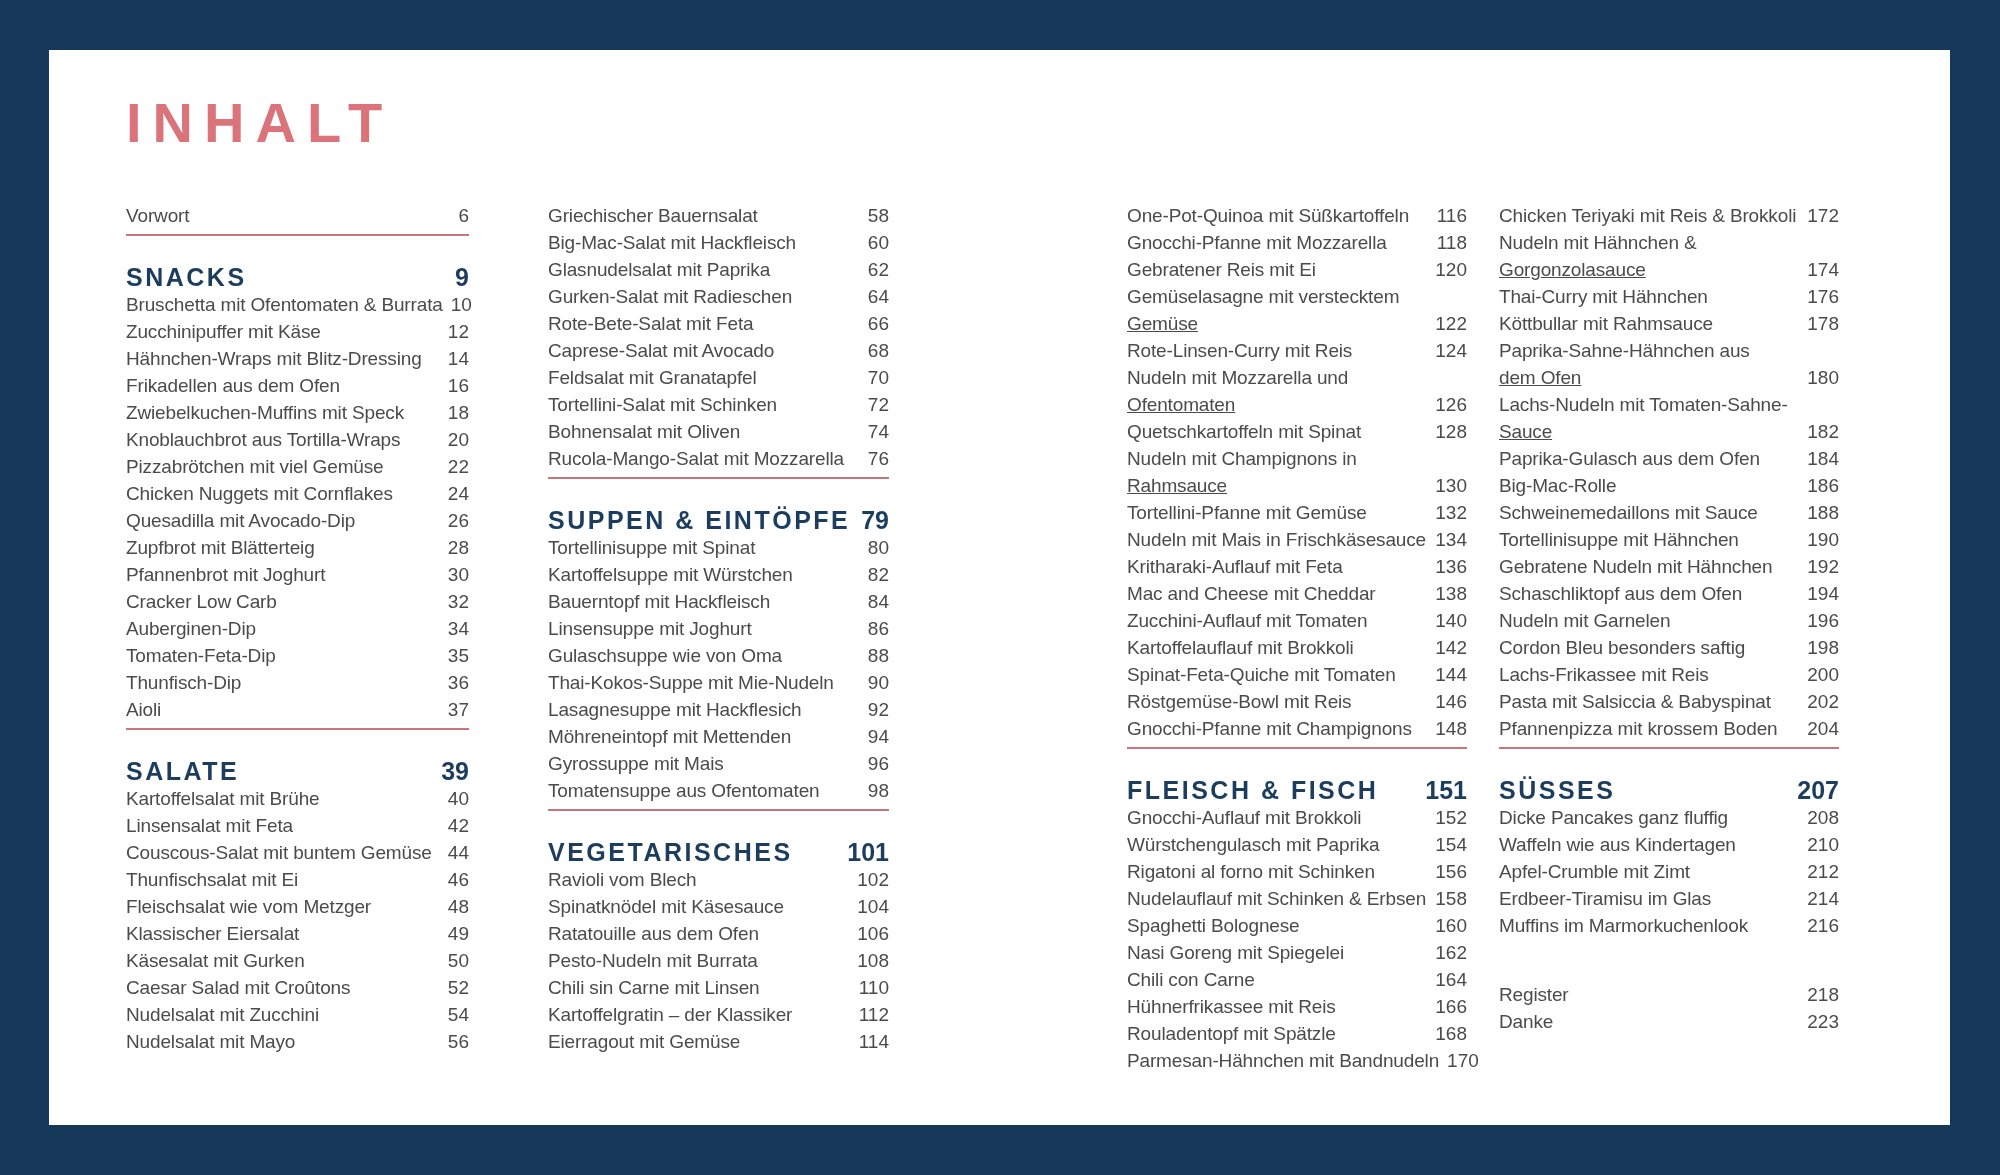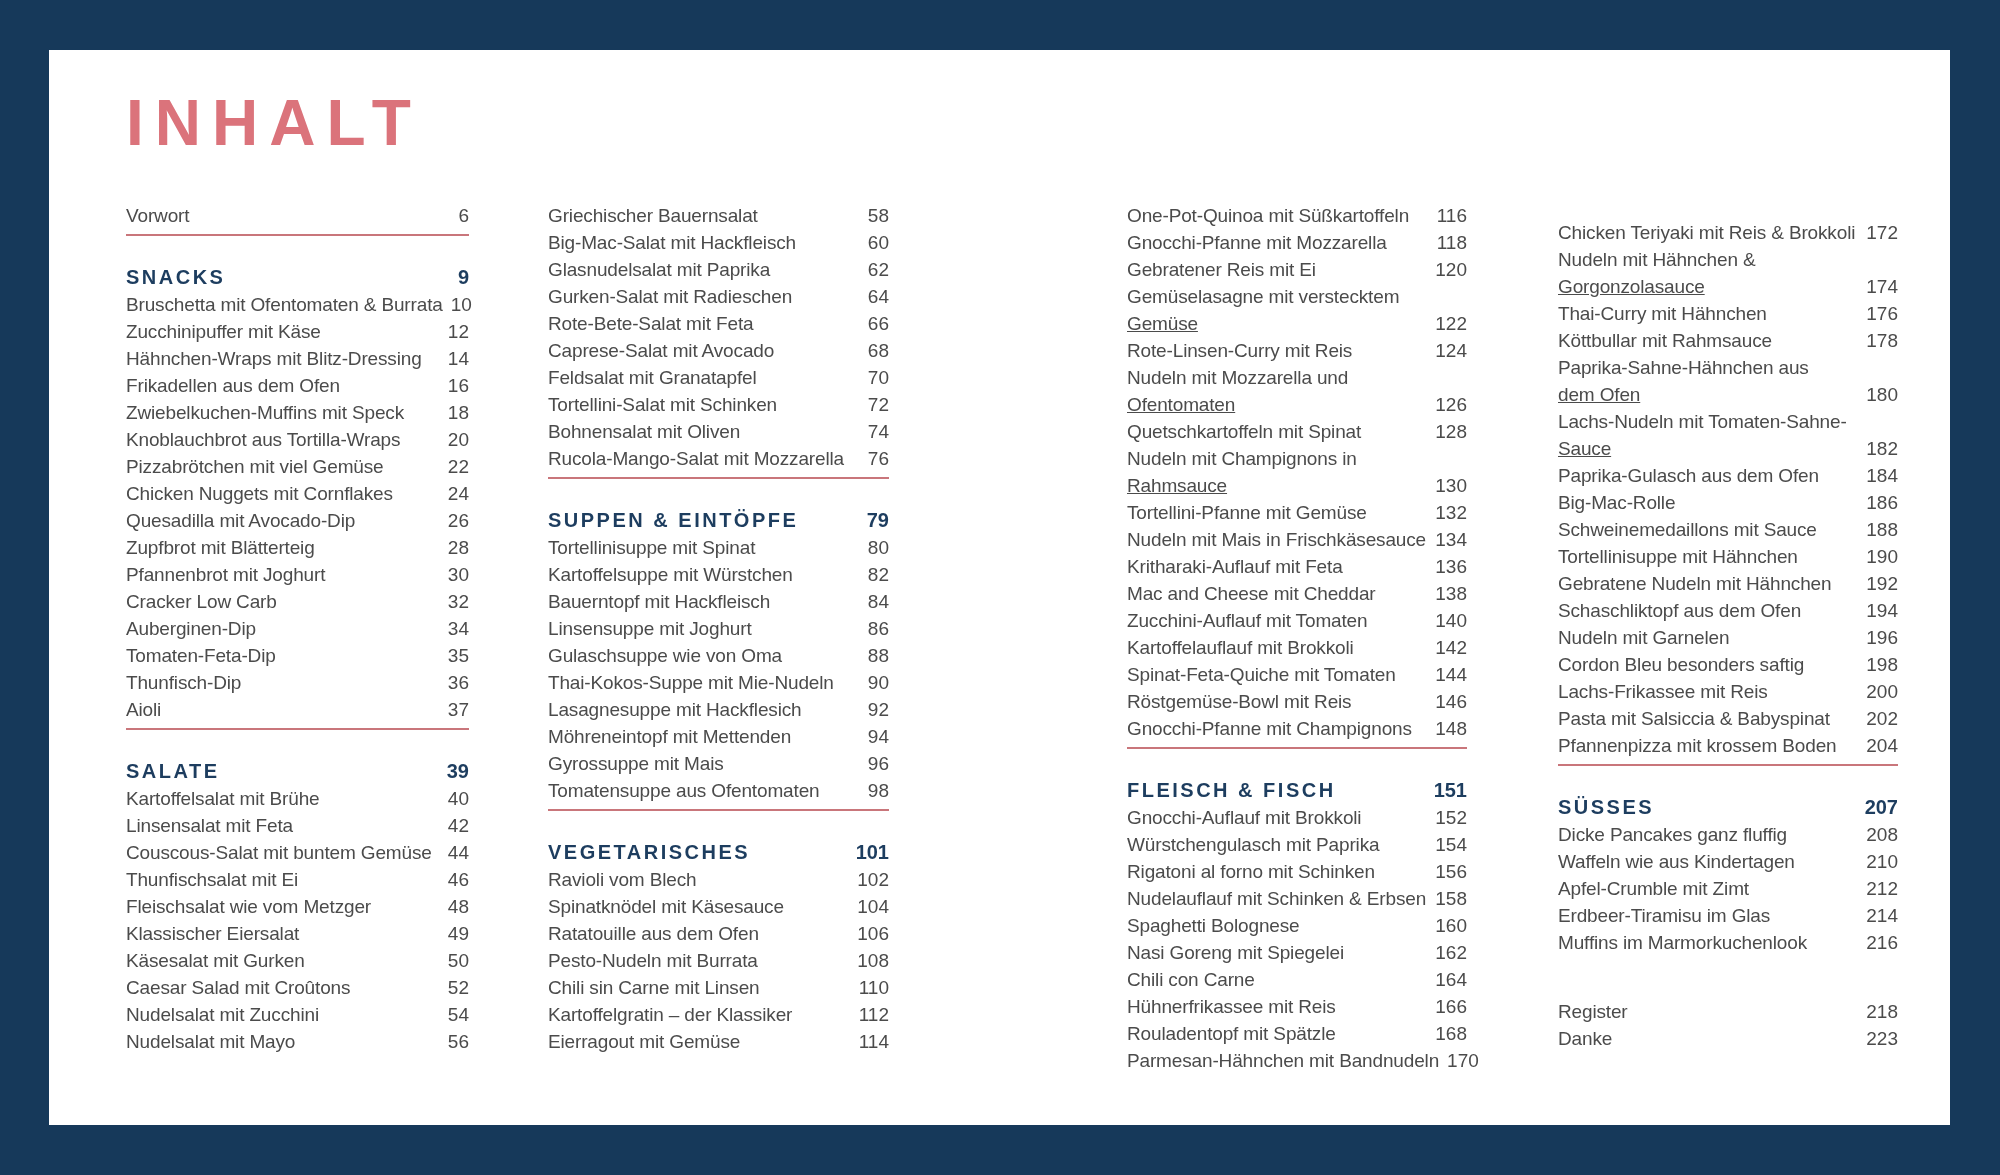--- a/index.html
+++ b/index.html
@@ -13,50 +13,50 @@
   .page {
     position: absolute;
     left: 49px; top: 50px;
     width: 1901px; height: 1075px;
     background: var(--paper, #FFFFFF);
   }
   .title {
     position: absolute;
     left: 77px; top: 44px;
     margin: 0;
-    font-size: 64px;
+    font-size: 56px;
     line-height: 58px;
     font-weight: bold;
     letter-spacing: 11px;
     color: var(--accent, #DB737B);
   }
   .col {
     position: absolute;
     top: 152px;
     font-size: 19px;
     line-height: 27px;
     color: var(--text, #4B4B4B);
   }
   .col1 { left: 77px;   width: 343px; }
   .col2 { left: 499px;  width: 341px; }
   .col3 { left: 1078px; width: 340px; }
-  .col4 { left: 1509px; width: 340px; margin-top: 17px; }
+  .col4 { left: 1450px; width: 340px; }
 
   .row { display: flex; justify-content: space-between; }
   .row .lbl { white-space: nowrap; letter-spacing: -0.15px; }
   .row .num { margin-left: 8px; }
 
   .row2 .line1 { white-space: nowrap; letter-spacing: -0.15px; }
   .row2 .line2 { display: flex; justify-content: space-between; }
   .row2 .line2 .lbl { white-space: nowrap; letter-spacing: -0.15px; text-decoration: underline; }
 
   .head {
     display: flex; justify-content: space-between;
     font-weight: bold;
-    font-size: 20px;
+    font-size: 25px;
     letter-spacing: 2.5px;
     color: var(--heading, #1D3D5F);
   }
   .head .num { letter-spacing: 0; }
 
   .rule {
     height: 0;
     border-top: 2px solid var(--rule, #C9767B);
     margin: 5px 0 28px 0;
   }

